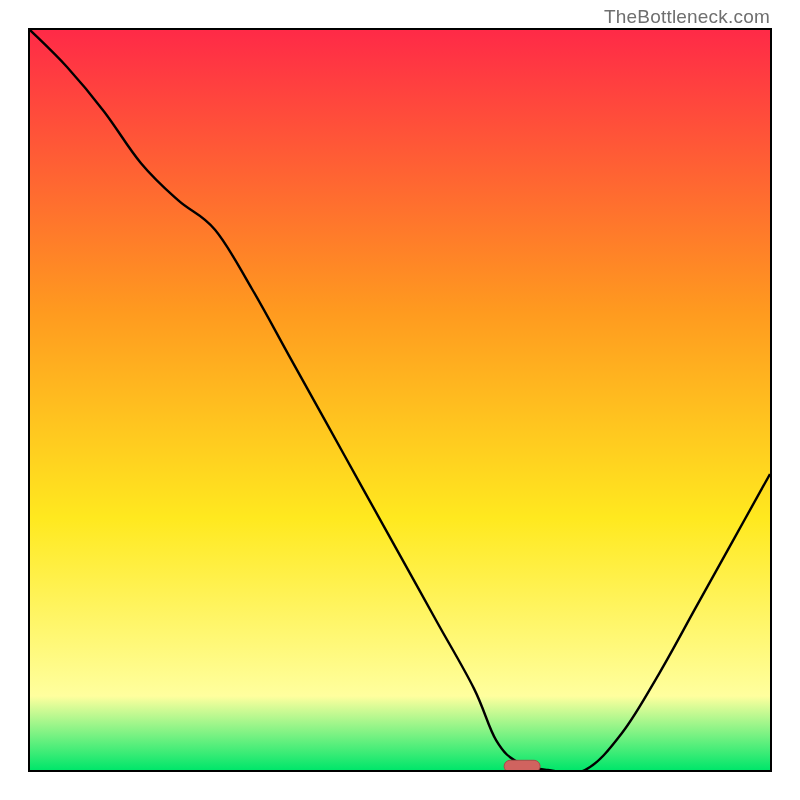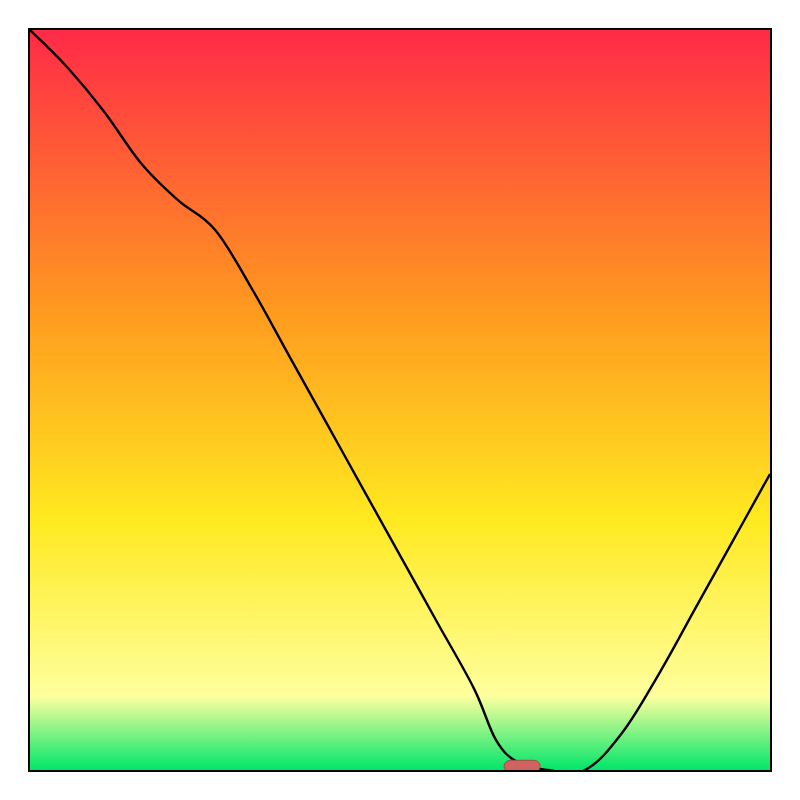--- a/index.html
+++ b/index.html
@@ -39,20 +39,21 @@
     display: block;
     width: 100%;
     height: 100%;
   }
 </style>
 </head>
 <body>
 
 <div class="chart-wrap">
 
+  <div class="attribution">TheBottleneck.com</div>
 
   <div class="plot-area">
     <svg id="chart-svg" viewBox="0 0 740 740" preserveAspectRatio="none">
       <defs>
         <linearGradient id="bg-grad" x1="0" y1="0" x2="0" y2="1">
           <stop id="g-red" offset="0%" stop-color="#ff2a47"></stop>
           <stop id="g-orange" offset="38%" stop-color="#ff9a1f"></stop>
           <stop id="g-yellow" offset="66%" stop-color="#ffe91f"></stop>
           <stop id="g-lyel" offset="90%" stop-color="#ffff9e"></stop>
           <stop id="g-green" offset="100%" stop-color="#00e66a"></stop>

